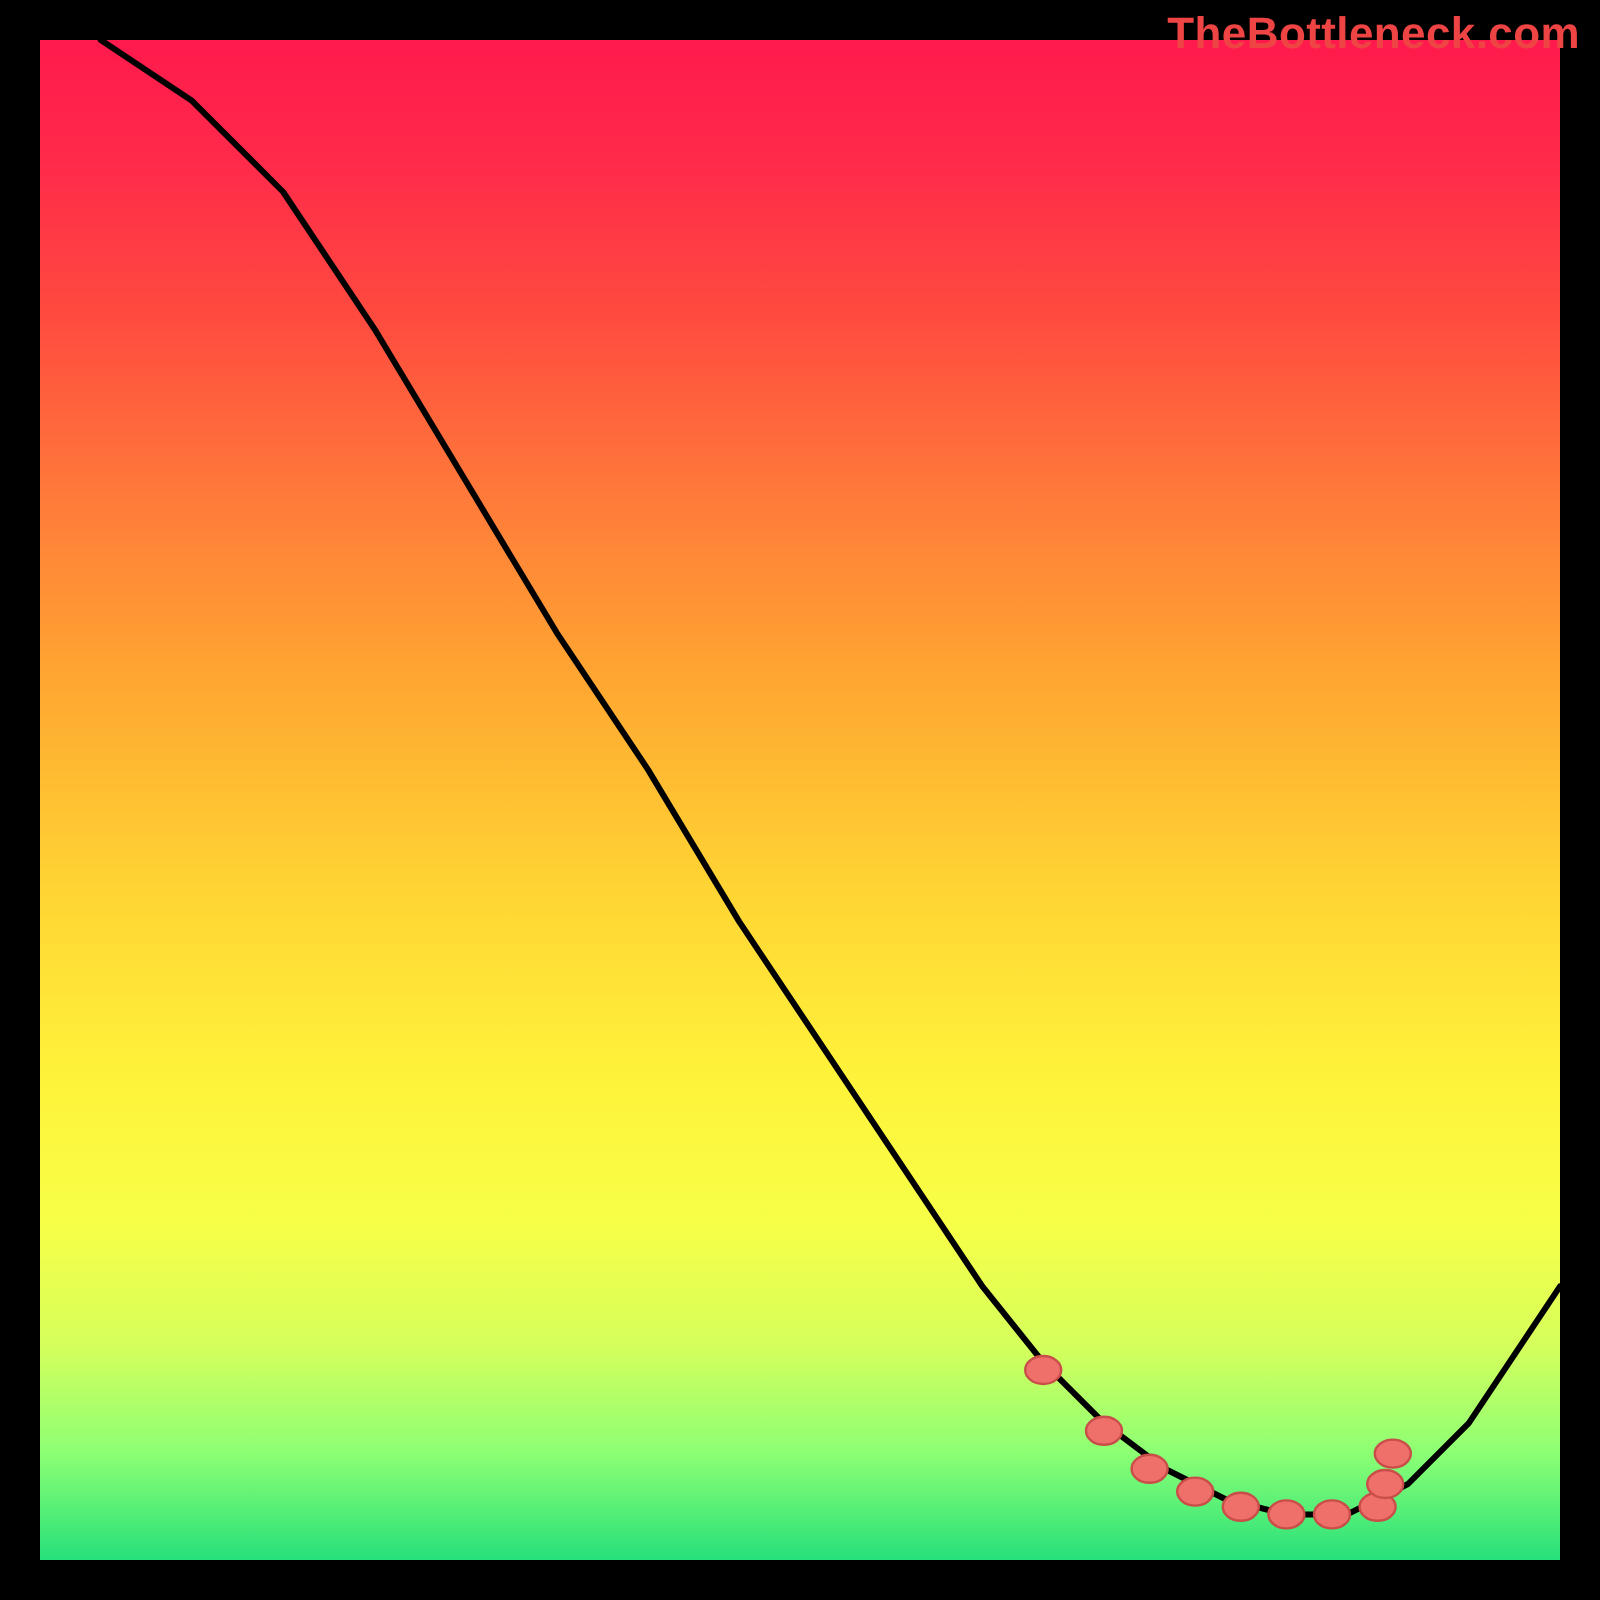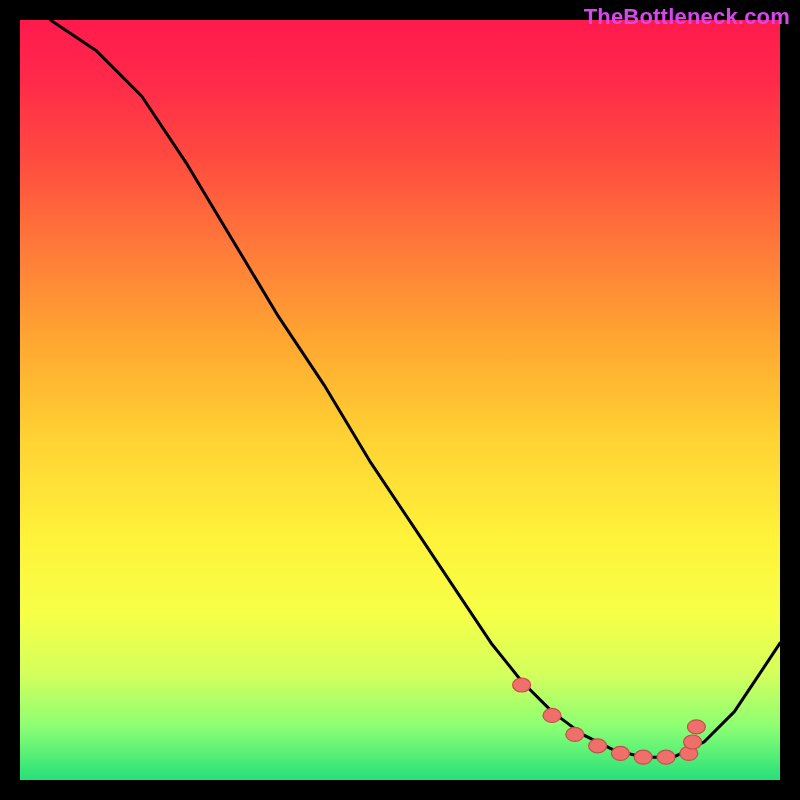--- a/index.html
+++ b/index.html
@@ -29,21 +29,21 @@
       #8cff74 93%,
       #26e07a 100%);
   }
   .watermark {
     position: absolute;
     top: 4px;
     right: 10px;
     font-family: Arial, Helvetica, sans-serif;
     font-size: 22px;
     font-weight: 600;
-    color: #d946ef;
+    color: #ef4444;
     letter-spacing: 0.2px;
   }
   svg.curve {
     position: absolute;
     left: 0; top: 0;
     width: 760px;
     height: 760px;
     overflow: visible;
   }
   .curve-path {

